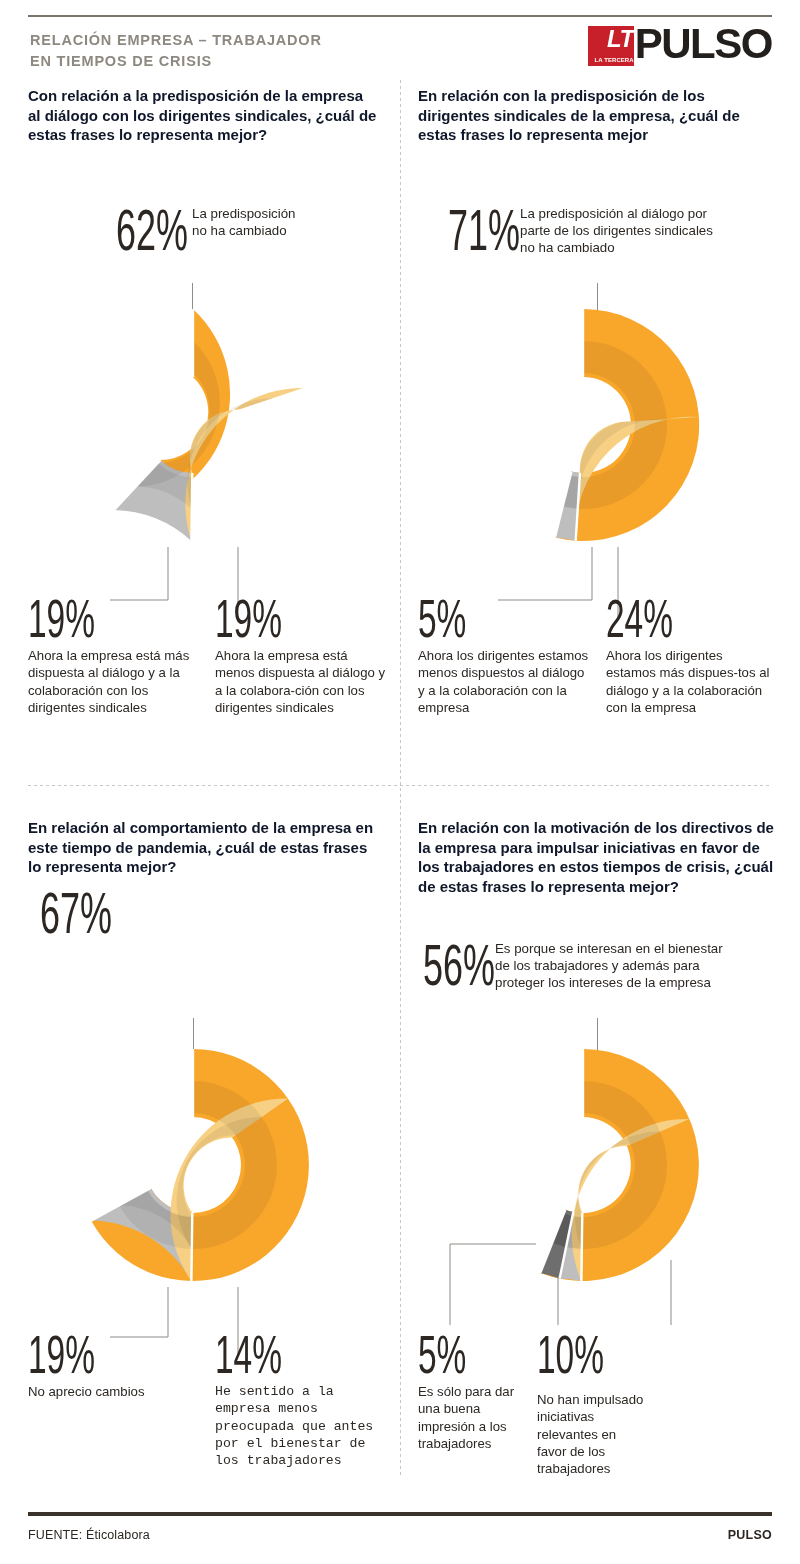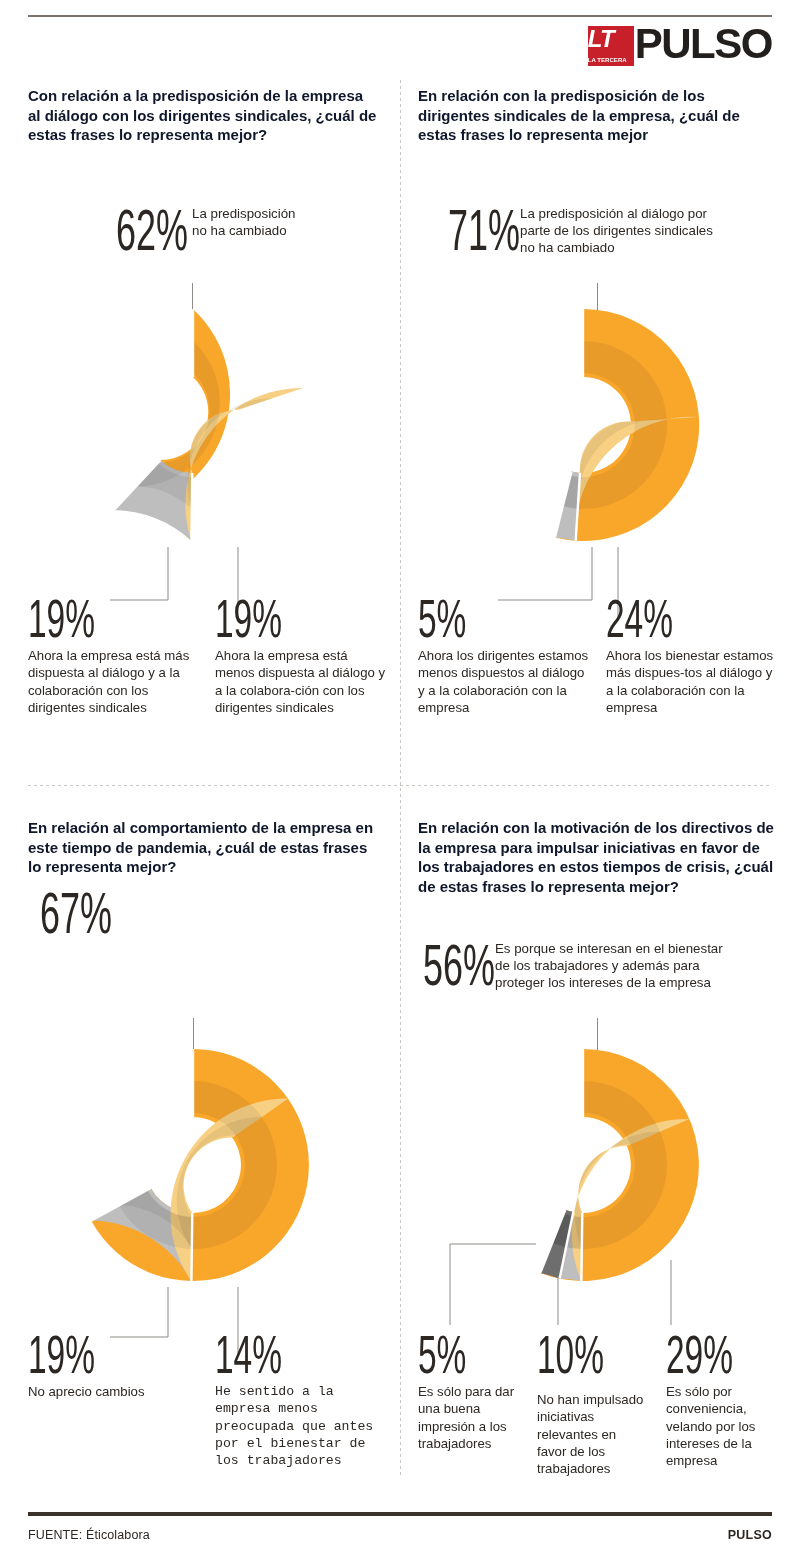--- a/index.html
+++ b/index.html
@@ -16,21 +16,21 @@
   .kicker{
     position:absolute;left:30px;top:30px;width:420px;
     font-size:14.5px;font-weight:bold;letter-spacing:.055em;line-height:1.45;
     color:#8d8880;text-transform:uppercase;
   }
   .kicker div{white-space:nowrap;}
 
   .logo{position:absolute;right:28px;top:26px;height:44px;display:flex;align-items:flex-start;}
   .logo-lt{
     width:46px;height:40px;background:#c8202a;color:#ffffff;
-    display:flex;flex-direction:column;justify-content:flex-start;align-items:flex-start;
+    display:flex;flex-direction:column;justify-content:flex-start;align-items:flex-end;
     box-sizing:border-box;padding-top:1px;
   }
   .logo-lt .lt{font-size:24px;font-weight:bold;font-style:italic;line-height:1;letter-spacing:-.02em;}
   .logo-lt .tercera{font-size:6px;font-weight:bold;letter-spacing:.01em;margin-top:6px;}
   .logo-pulso{
     font-size:42px;font-weight:bold;line-height:.84;letter-spacing:-.035em;
     color:#231f1c;margin-left:1px;
   }
 
   
@@ -72,20 +72,24 @@
   .foot-src{position:absolute;left:28px;bottom:22px;font-size:12.5px;color:#2c2723;letter-spacing:.01em;}
   .foot-pulso{position:absolute;right:28px;bottom:22px;font-size:12.5px;font-weight:bold;color:#2c2723;letter-spacing:.02em;}
 </style>
 </head>
 <body>
 
 <div class="page">
 
   <div class="top-rule"></div>
 
+  <div class="kicker">
+    <div>RELACIÓN EMPRESA – TRABAJADOR</div>
+    <div>EN TIEMPOS DE CRISIS</div>
+  </div>
 
   <div class="logo">
     <div class="logo-lt">
       <span class="lt">LT</span>
       <span class="tercera">LA TERCERA</span>
     </div>
     <div class="logo-pulso">PULSO</div>
   </div>
 
   <div class="vdiv"></div>
@@ -179,21 +183,21 @@
     <path d="M 138 2 L 138 72" fill="none" stroke="#8f8b86" stroke-width="1"></path>
   </svg>
 
   <div class="blabel" style="left:418px;top:595px;width:175px;">
     <div class="num pct pct-med">5%</div>
     <div class="txt" style="margin-top:6px;">Ahora los dirigentes estamos menos dispuestos al diálogo y a la colaboración con la empresa</div>
   </div>
 
   <div class="blabel" style="left:606px;top:595px;width:170px;">
     <div class="num pct pct-med">24%</div>
-    <div class="txt" style="margin-top:6px;">Ahora los bienestar estamos más dispues‑tos al diálogo y a la colaboración con la empresa</div>
+    <div class="txt" style="margin-top:6px;">Ahora los dirigentes estamos más dispues‑tos al diálogo y a la colaboración con la empresa</div>
   </div>
 
   <div class="panel" style="left:28px;top:818px;width:348px;">
     <div class="q">En relación al comportamiento de la empresa en este tiempo de pandemia, ¿cuál de estas frases lo representa mejor?</div>
   </div>
 
   <div class="top-call" style="left:40px;top:888px;">
     <div class="pct-wrap" style="width:74px;">
       <div class="pct pct-big">67%</div>
     </div>
@@ -278,22 +282,18 @@
   <div class="blabel" style="left:418px;top:1331px;width:110px;">
     <div class="num pct pct-med">5%</div>
     <div class="txt" style="margin-top:6px;">Es sólo para dar una buena impresión a los trabajadores</div>
   </div>
 
   <div class="blabel" style="left:537px;top:1331px;width:110px;">
     <div class="num pct pct-med">10%</div>
     <div class="txt" style="margin-top:14px;">No han impulsado iniciativas relevantes en favor de los trabajadores</div>
   </div>
 
-  <div class="blabel" style="left:666px;top:1331px;width:112px;">
-    <div class="num pct pct-med">29%</div>
-    <div class="txt" style="margin-top:6px;">Es sólo por conveniencia, velando por los intereses de la empresa</div>
-  </div>
 
   <div class="foot-rule"></div>
   <div class="foot-src">FUENTE: Éticolabora</div>
   <div class="foot-pulso">PULSO</div>
 
 </div>
 
 </body></html>

